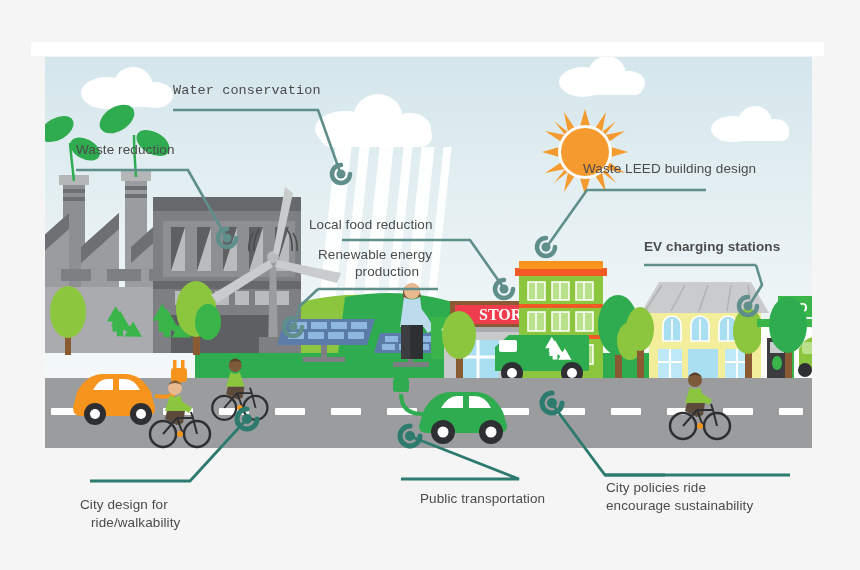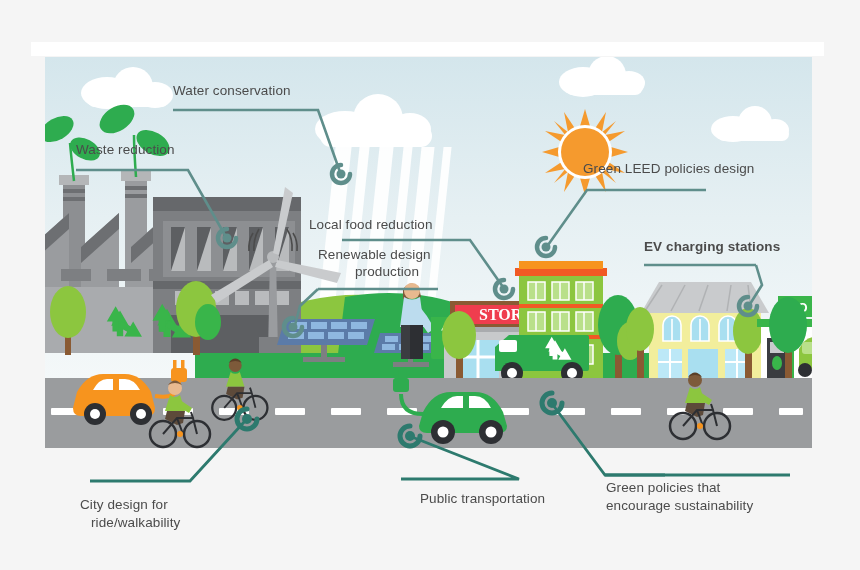--- a/index.html
+++ b/index.html
@@ -549,32 +549,32 @@
       </g>
       <g transform="translate(552,403)">
         <path d="M0 -10 a10 10 0 1 0 10 10" stroke="#2d7a6e" stroke-width="5" fill="none" stroke-linecap="round"></path>
         <circle cx="0" cy="0" r="5" fill="#2d7a6e"></circle>
       </g>
     </g>
   </svg>
 
   <div class="label" style="left:76px;top:141px;">Waste reduction</div>
 
-  <div class="label" style="left:173px;top:82px;">Water conservation</div>
+  <div class="label" style="left:173px;top:82px;font-family:Liberation Mono, monospace;">Water conservation</div>
 
   <div class="label" style="left:309px;top:216px;">Local food reduction</div>
 
-  <div class="label" style="left:318px;top:246px;">Renewable design</div>
+  <div class="label" style="left:318px;top:246px;">Renewable energy</div>
   <div class="label" style="left:318px;top:263px;padding-left:37px;">production</div>
 
-  <div class="label" style="left:583px;top:160px;">Green LEED policies design</div>
+  <div class="label" style="left:583px;top:160px;">Waste LEED building design</div>
 
   <div class="label" style="left:644px;top:238px;font-weight:bold;">EV charging stations</div>
 
   <div class="label" style="left:80px;top:496px;">City design for</div>
   <div class="label" style="left:91px;top:514px;">ride/walkability</div>
 
   <div class="label" style="left:401px;top:490px;margin-left:19px;">Public transportation</div>
 
-  <div class="label" style="left:606px;top:479px;">Green policies that</div>
+  <div class="label" style="left:606px;top:479px;">City policies ride</div>
   <div class="label" style="left:606px;top:497px;">encourage sustainability</div>
 
 </div>
 
 </body></html>

